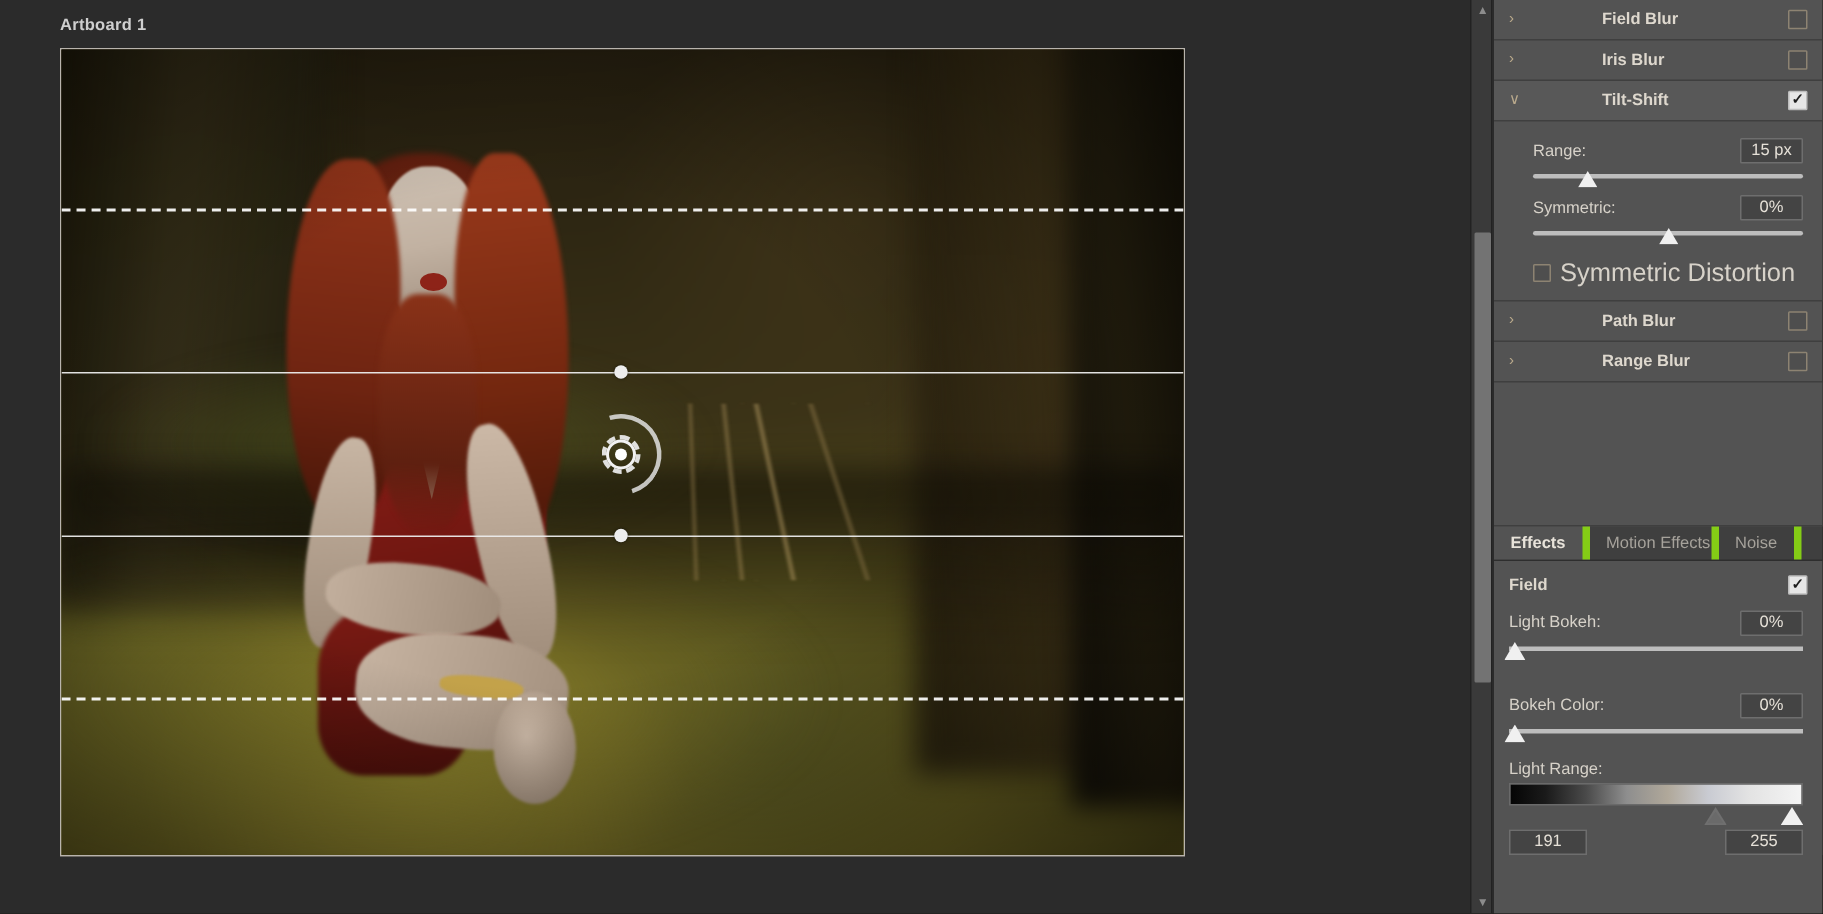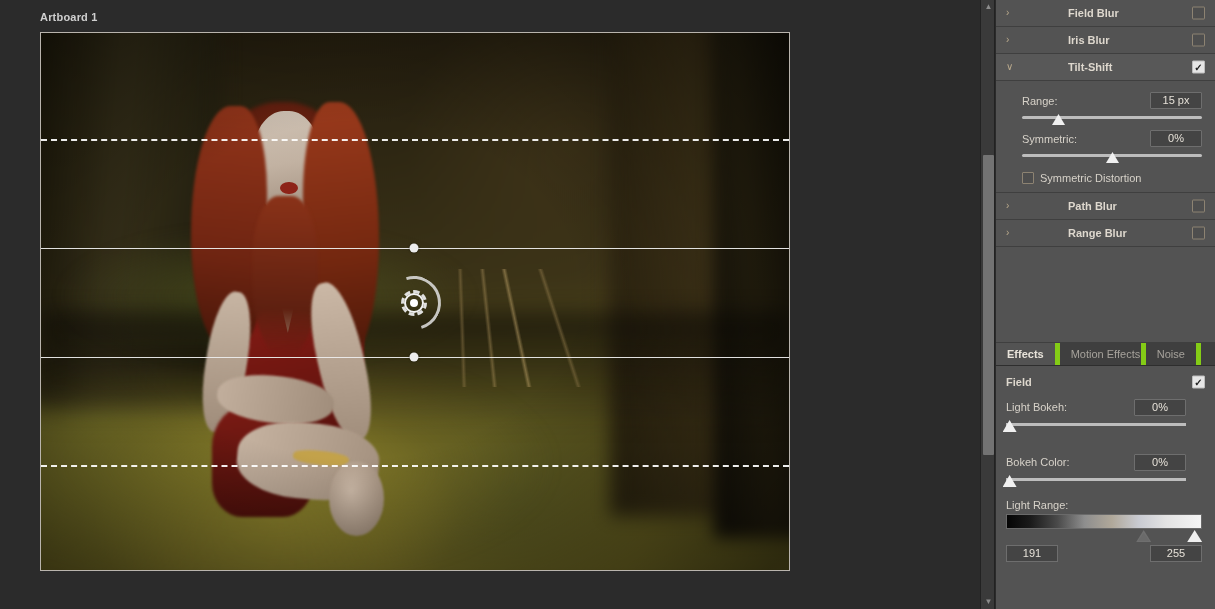--- a/index.html
+++ b/index.html
@@ -262,60 +262,60 @@
     background: #e6e6e6; border-color: #bdbdbd;
     display: flex; align-items: center; justify-content: center;
     color: #1d1d1d; font-size: 10px; font-weight: bold; line-height: 1;
   }
 
   .ts-body { background: #535353; padding: 10px 0 8px 0; border-bottom: 1px solid #3f3f3f; }
   .ctl { padding: 0 13px 0 26px; }
   .ctl-row { display: flex; align-items: center; justify-content: space-between; height: 19px; }
   .ctl-label { color: #d7d2c9; font-size: 11px; }
   .num-field {
-    width: 52px; height: 17px; background: #444; border: 1px solid #6e6e6e;
+    width: 42px; height: 17px; background: #444; border: 1px solid #6e6e6e;
     color: #e6e1d8; font-size: 11px; text-align: center; line-height: 15px;
     border-radius: 1px;
   }
   .slider { position: relative; height: 14px; margin-top: 3px; }
   .slider .track {
     position: absolute; left: 0; right: 0; top: 3px; height: 3px;
     background: #bdbdbd; border-radius: 2px;
   }
   .slider .thumb {
     position: absolute; top: 1px; width: 13px; height: 11px;
     margin-left: -6px;
     background: #f0f0f0;
     clip-path: polygon(50% 0, 100% 100%, 0 100%);
   }
   .chk-line { display: flex; align-items: center; gap: 6px; margin-top: 7px; padding-left: 26px; }
   .chk-sm {
     width: 12px; height: 12px; border: 1px solid #8d8372; background: #4e4e4e; border-radius: 1px;
   }
-  .chk-label { color: #d7d2c9; font-size: 11px; }
+  .chk-label { color: #d7d2c9; font-size: 17px; }
 
   .panel-gap { background: #535353; height: 96px; border-bottom: 1px solid #3f3f3f; }
 
   
   .tabbar {
     display: flex; height: 23px; background: #3f3f3f; border-bottom: 1px solid #2e2e2e;
   }
   .tab {
     padding: 0 11px; display: flex; align-items: center;
     font-size: 11px; color: #a6a29b; border-right: 5px solid #84cc16;
     white-space: nowrap; overflow: hidden; max-width: 86px;
   }
   .tab.active { background: #535353; color: #e8e3da; font-weight: bold; }
 
   .eff-body { background: #535353; padding: 6px 0 0 0; }
   .eff-head {
     position: relative; height: 20px; display: flex; align-items: center;
     padding-left: 10px; font-weight: bold; color: #ded8ce; font-size: 11px;
   }
-  .eff-ctl { padding: 6px 29px 0 10px; }
+  .eff-ctl { padding: 6px 13px 0 10px; }
   .eff-row { display: flex; align-items: center; justify-content: space-between; height: 18px; }
   .eff-slider { position: relative; height: 15px; margin-top: 4px; }
   .eff-slider .track {
     position: absolute; left: 0; right: 0; top: 3px; height: 3px; background: #bdbdbd;
   }
   .eff-slider .thumb {
     position: absolute; top: 0; width: 14px; height: 12px; margin-left: -7px;
     background: #f0f0f0; clip-path: polygon(50% 0, 100% 100%, 0 100%);
   }
   .range-label { color: #d7d2c9; font-size: 11px; margin: 9px 0 3px 10px; }

